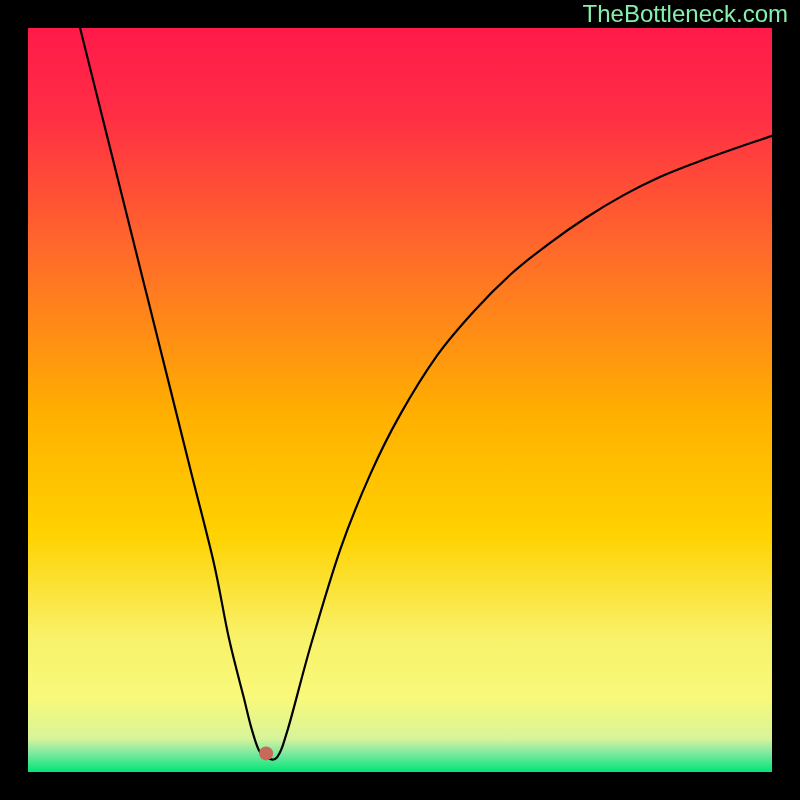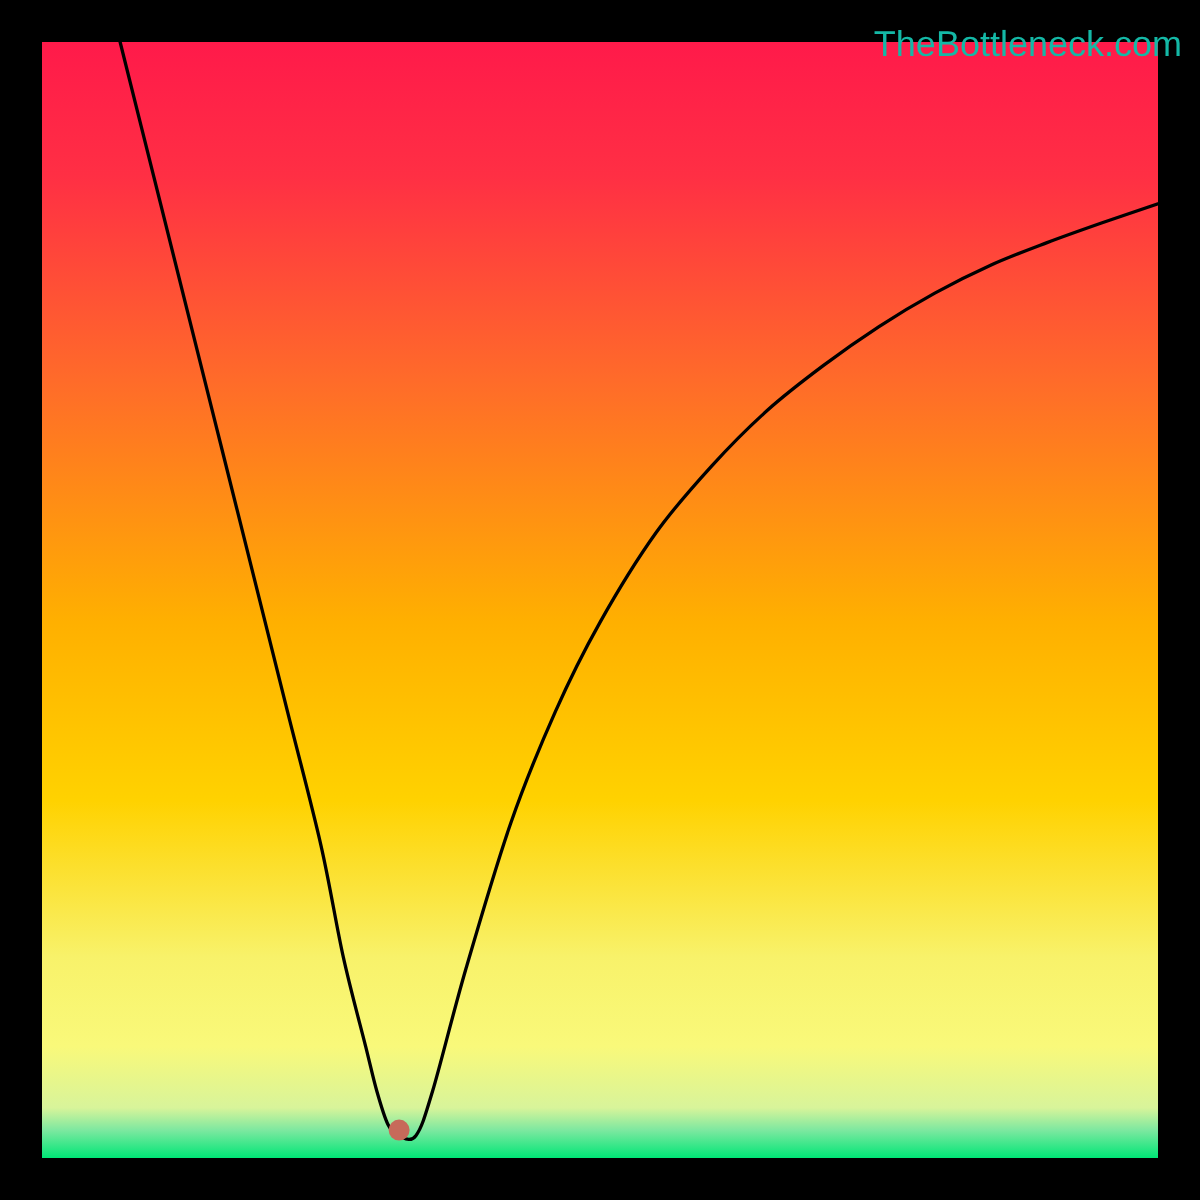--- a/index.html
+++ b/index.html
@@ -5,25 +5,25 @@
   * { margin: 0; padding: 0; box-sizing: border-box; }
   html, body { width: 800px; height: 800px; overflow: hidden; }
   .wrapper {
     width: 800px;
     height: 800px;
     background: #000;
     position: relative;
   }
   .watermark {
     position: absolute;
-    top: 16px;
+    top: 0;
     right: 12px;
     font-family: Arial, Helvetica, sans-serif;
     font-size: 24px;
-    color: #14b8a6;
+    color: #86efac;
     font-weight: 500;
     z-index: 20;
   }
   .plot-area {
     position: absolute;
     left: 28px;
     top: 28px;
     width: 744px;
     height: 744px;
     overflow: hidden;

